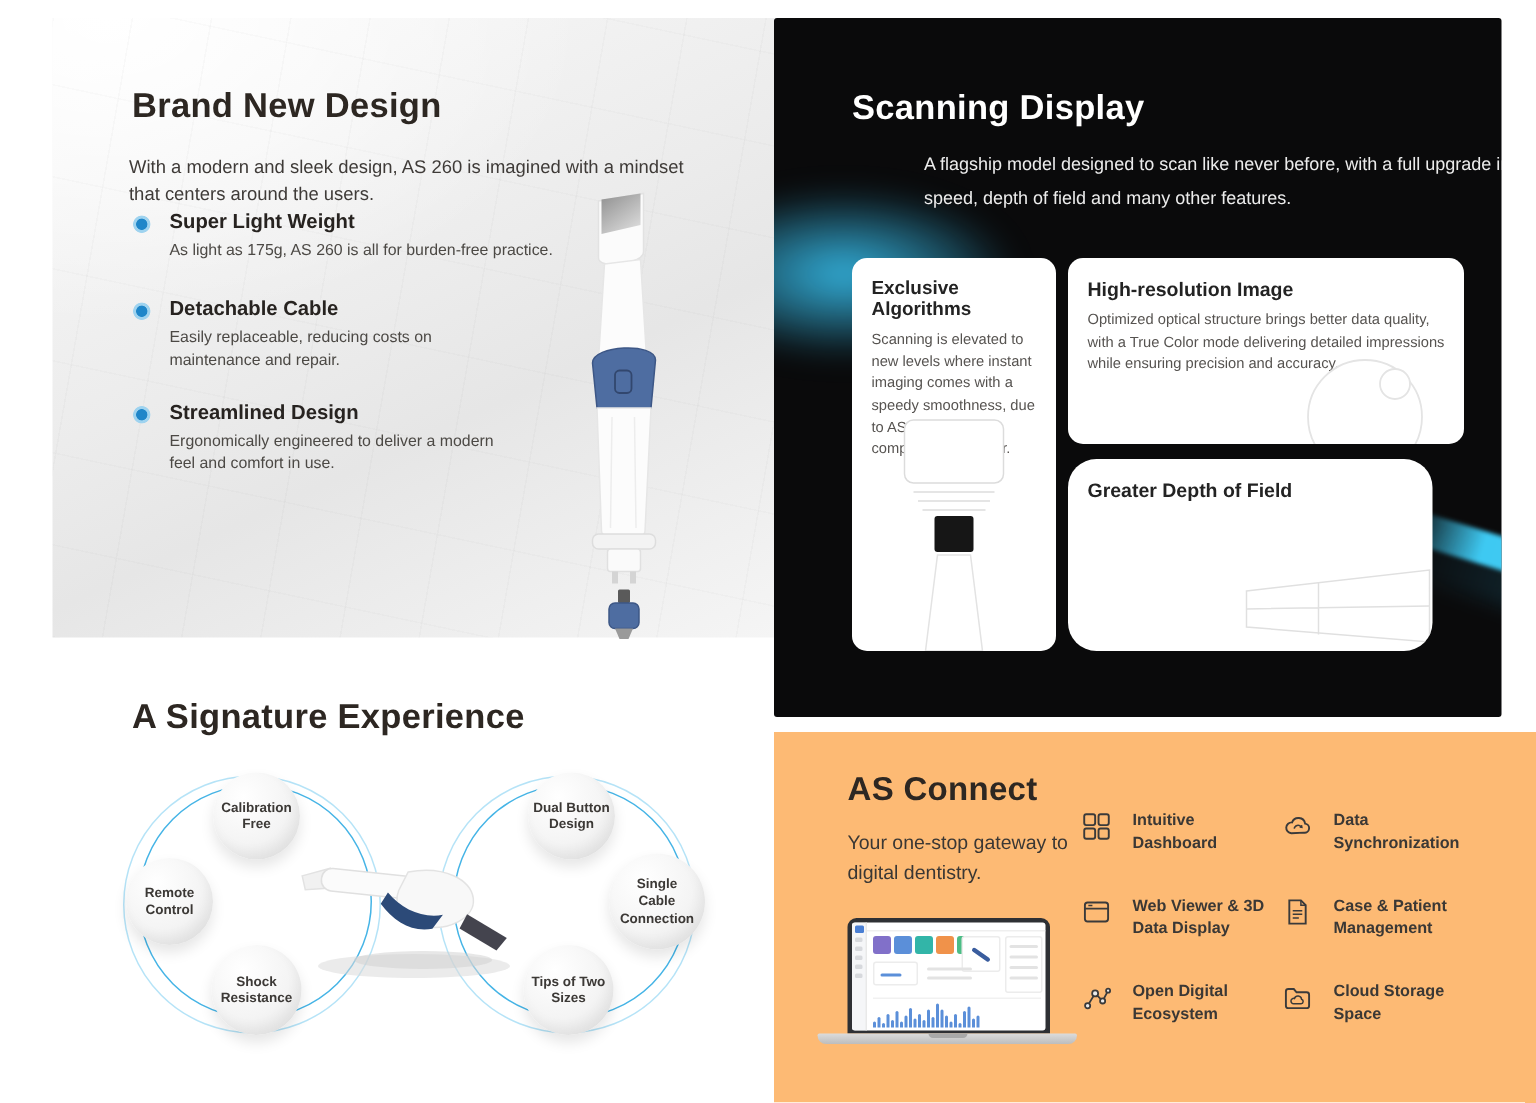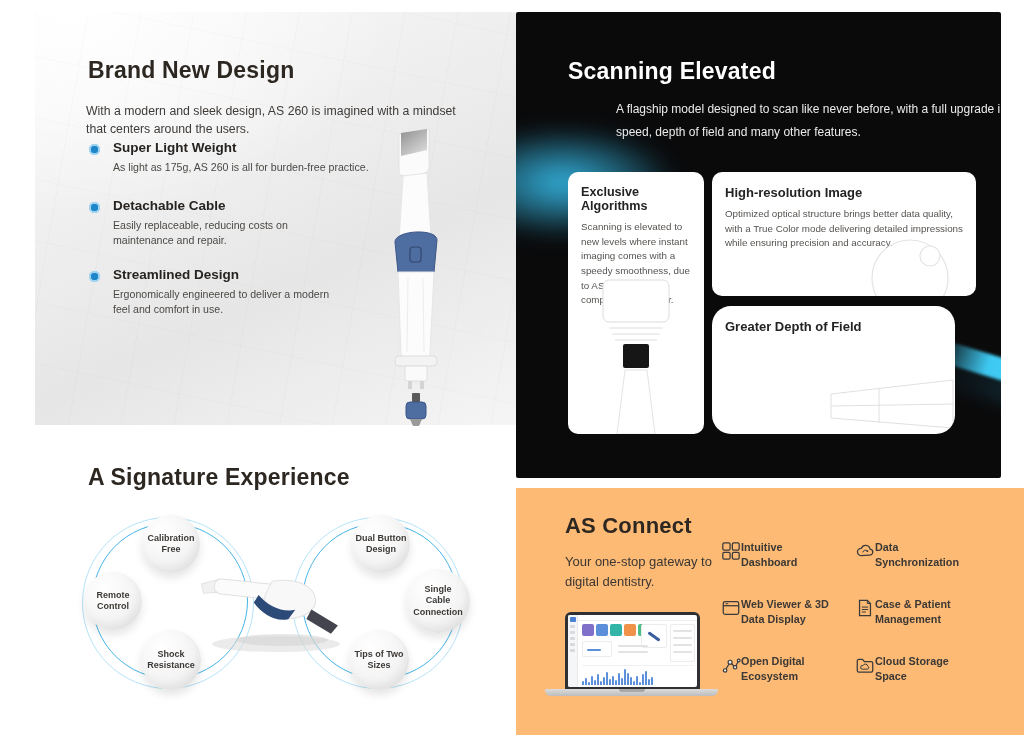--- a/index.html
+++ b/index.html
@@ -58,21 +58,21 @@
     font-size:9px; font-weight:bold; color:#3c3936; line-height:1.25; }
   .bubble span { width:52px; }
 
   
   .graypanel { left:516px; top:488px; width:508px; height:247px; background:#fdba74; }
   .graypanel .h1 { position:absolute; left:49px; top:25px; font-size:22px; }
   .graypanel .lead { position:absolute; left:49px; top:64px; width:160px; font-size:13px; line-height:1.5; color:#3a3734; }
 
   .grid { position:absolute; left:205px; top:52px; width:300px; display:grid;
     grid-template-columns:134px 160px; grid-auto-rows:57px; }
-  .gitem { display:flex; align-items:flex-start; }
+  .gitem { display:flex; gap:14px; align-items:flex-start; }
   .gitem svg { flex:0 0 20px; margin-top:1px; }
   .gitem .lbl { font-size:10.8px; font-weight:bold; color:#3b3835; line-height:1.35; width:96px; }
 
   
   .lap-screen { position:absolute; left:49px; top:124px; width:135px; height:77px;
     background:#2e3034; border-radius:6px 6px 0 0; padding:3px 3px 2px; }
   .lap-inner { width:100%; height:100%; background:#ffffff; border-radius:2px; position:relative; overflow:hidden; display:flex; }
   .lp-side { width:10px; background:#f5f6f8; border-right:1px solid #e9e9e9; }
   .lp-side i { display:block; width:6px; height:5px; margin:2px auto 0; border-radius:1px; background:#4a7fd4; }
   .lp-side em { display:block; width:5px; height:3px; margin:3px auto 0; border-radius:1px; background:#d7d9dd; }
@@ -142,21 +142,21 @@
       </linearGradient>
     </defs>
   </svg>
 </section>
 
 <section class="abs blackpanel">
   <div class="glow"></div>
   <div class="streak2"></div>
   <div class="streak"></div>
 
-  <div class="h1">Scanning Elevated</div>
+  <div class="h1">Scanning Display</div>
   <div class="lead">A flagship model designed to scan like never before, with a full upgrade in speed, depth of field and many other features.</div>
 
   <div class="card card-a">
     <h3>Exclusive Algorithms</h3>
     <p>Scanning is elevated to new levels where instant imaging comes with a speedy smoothness, due to AS 260's computational power.</p>
     <svg class="sketch" style="left:13px; top:106px;" width="110" height="156" viewBox="0 0 110 156">
       <rect x="22" y="2" width="66" height="42" rx="6" fill="#ffffff" stroke="#dcdcdc"></rect>
       <path d="M28,50 L82,50 M31,56 L79,56 M34,62 L76,62" stroke="#dddddd" fill="none"></path>
       <rect x="42" y="66" width="26" height="24" rx="2" fill="#161616"></rect>
       <path d="M44,92 L66,92 L74,156 L36,156 Z" fill="#ffffff" stroke="#e3e3e3"></path>

